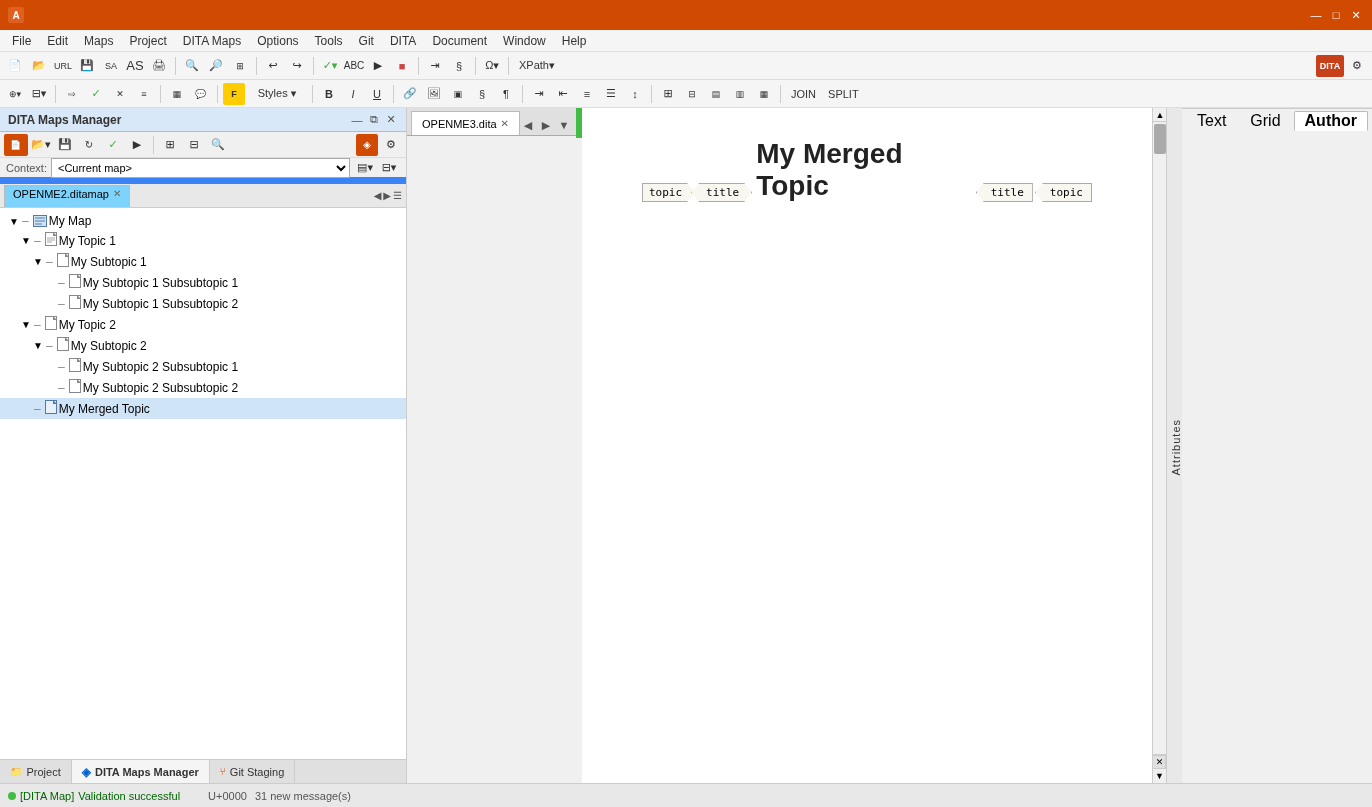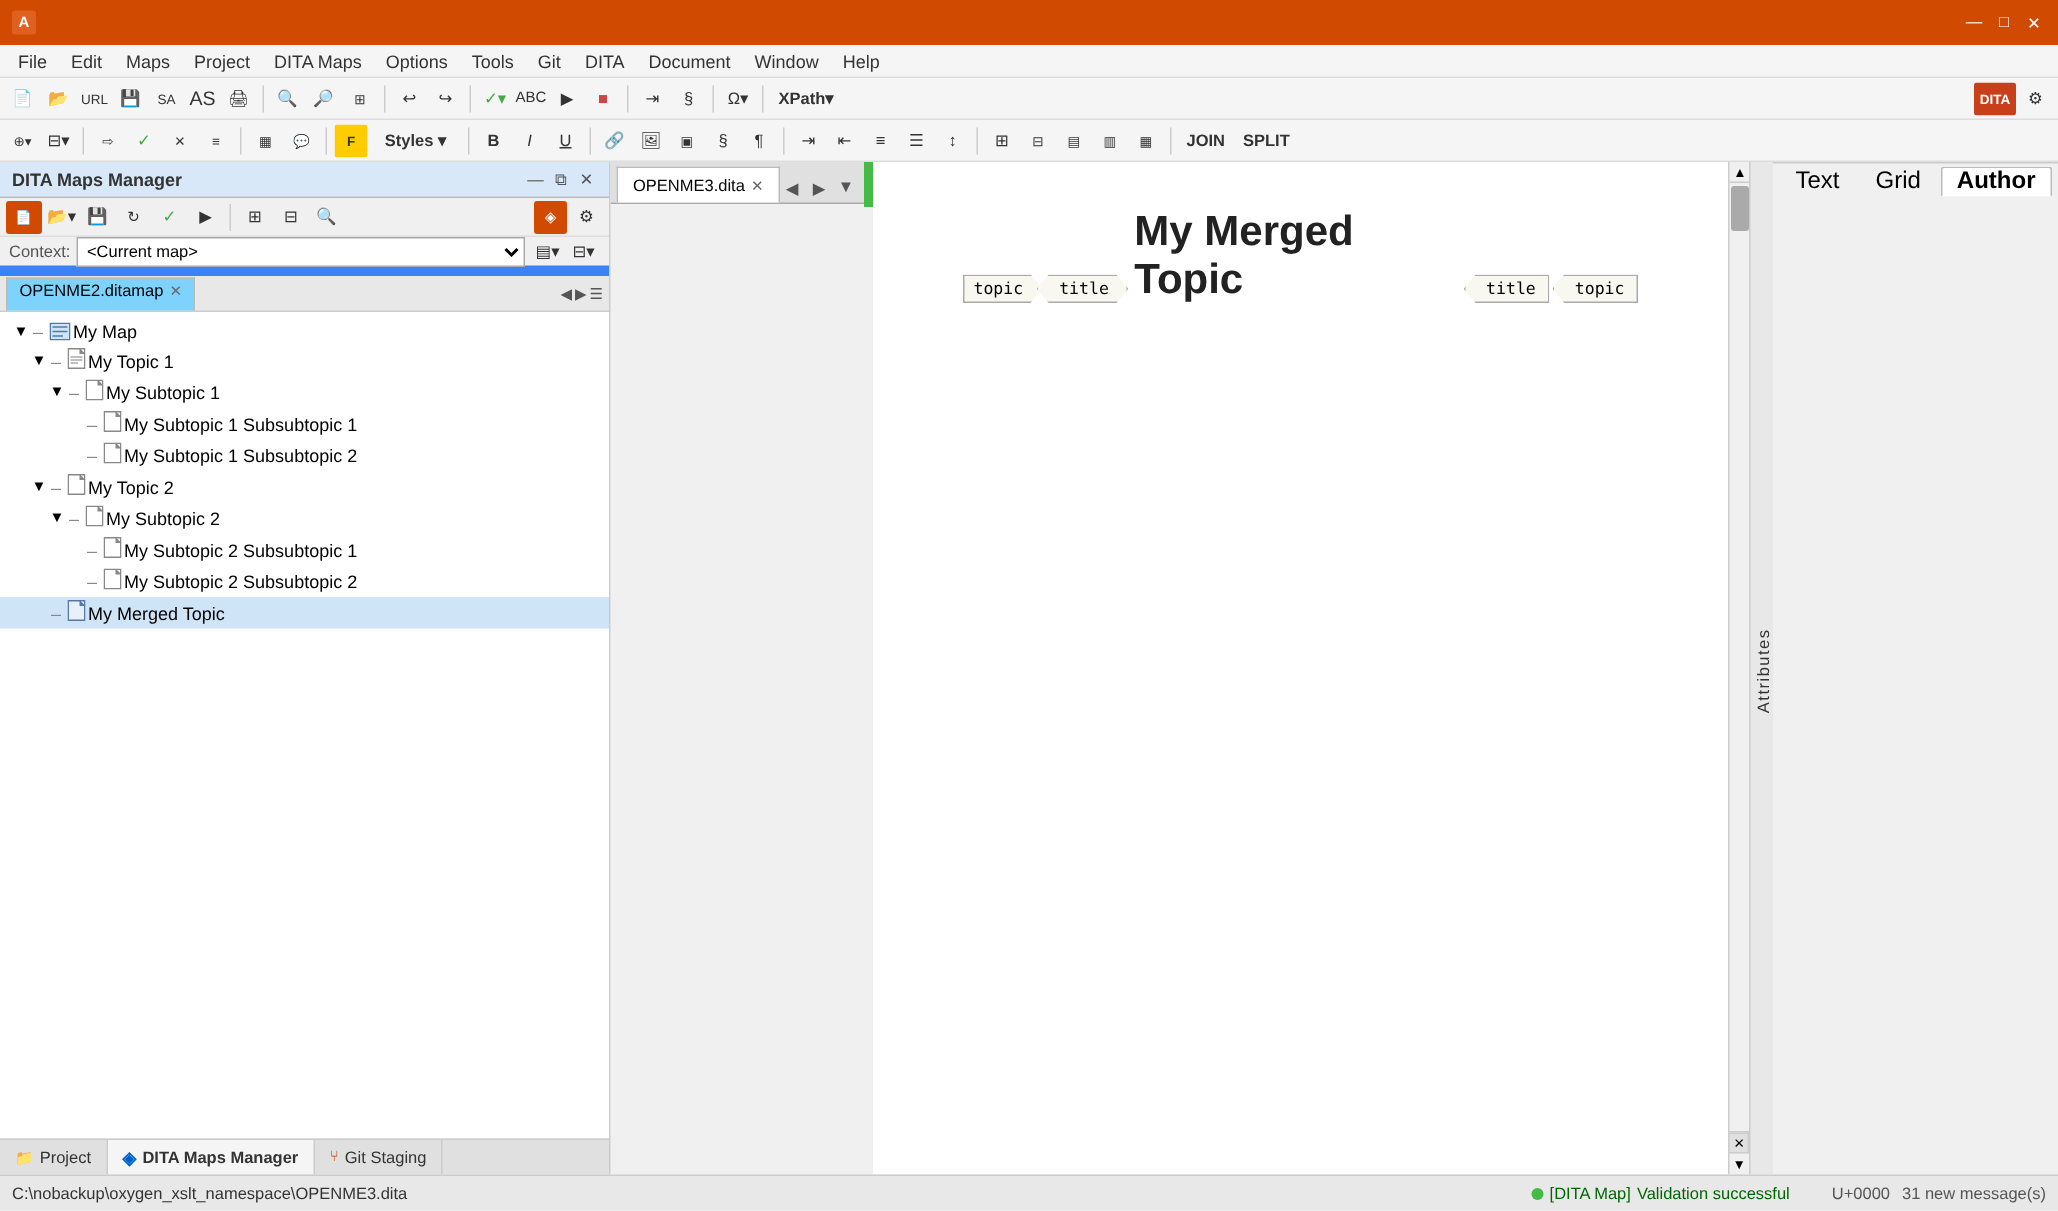--- a/index.html
+++ b/index.html
@@ -49,21 +49,21 @@
       border-bottom: 1px solid #ddd;
       gap: 2px;
     }
     .tb-btn {
       width: 22px; height: 22px;
       display: inline-flex; align-items: center; justify-content: center;
       cursor: pointer; border: 1px solid transparent; border-radius: 2px;
       font-size: 11px; color: #333;
     }
     .tb-separator { width: 1px; height: 18px; background: #ccc; margin: 0 3px; }
-    .tb-btn-wide { width: auto; padding: 0 4px; min-width: 28px; font-weight: bold; }
+    .tb-btn-wide { width: auto; padding: 0 4px; min-width: 28px; }
 
     
     .toolbar2 {
       background: #f5f5f5;
       height: 28px;
       display: flex;
       align-items: center;
       padding: 0 4px;
       border-bottom: 1px solid #ddd;
       gap: 2px;
@@ -739,21 +739,20 @@
           </div>
           <div class="bottom-tab active">
             <span>Author</span>
           </div>
         </div>
 
       </div>
     </div>
 
     <div id="status-bar">
-      <span id="status-left">C:\nobackup\oxygen_xslt_namespace\OPENME3.dita</span>
       <div id="status-dita-map">
         <span class="status-green-dot"></span>
         <span>[DITA Map]</span>
         <span>Validation successful</span>
       </div>
       <span id="status-unicode">U+0000</span>
       <span id="status-messages">31 new message(s)</span>
     </div>
 
   </div>

